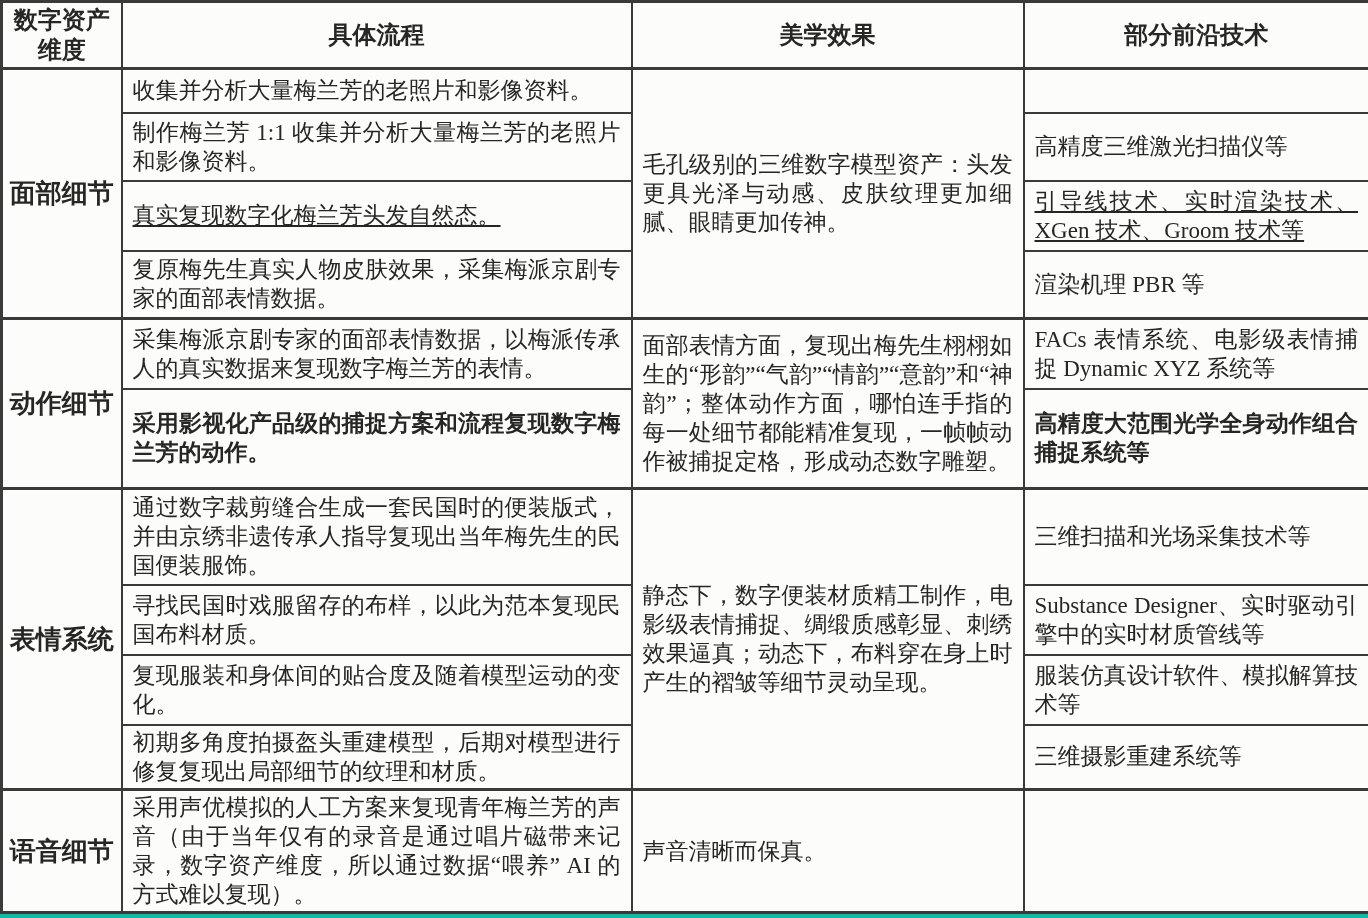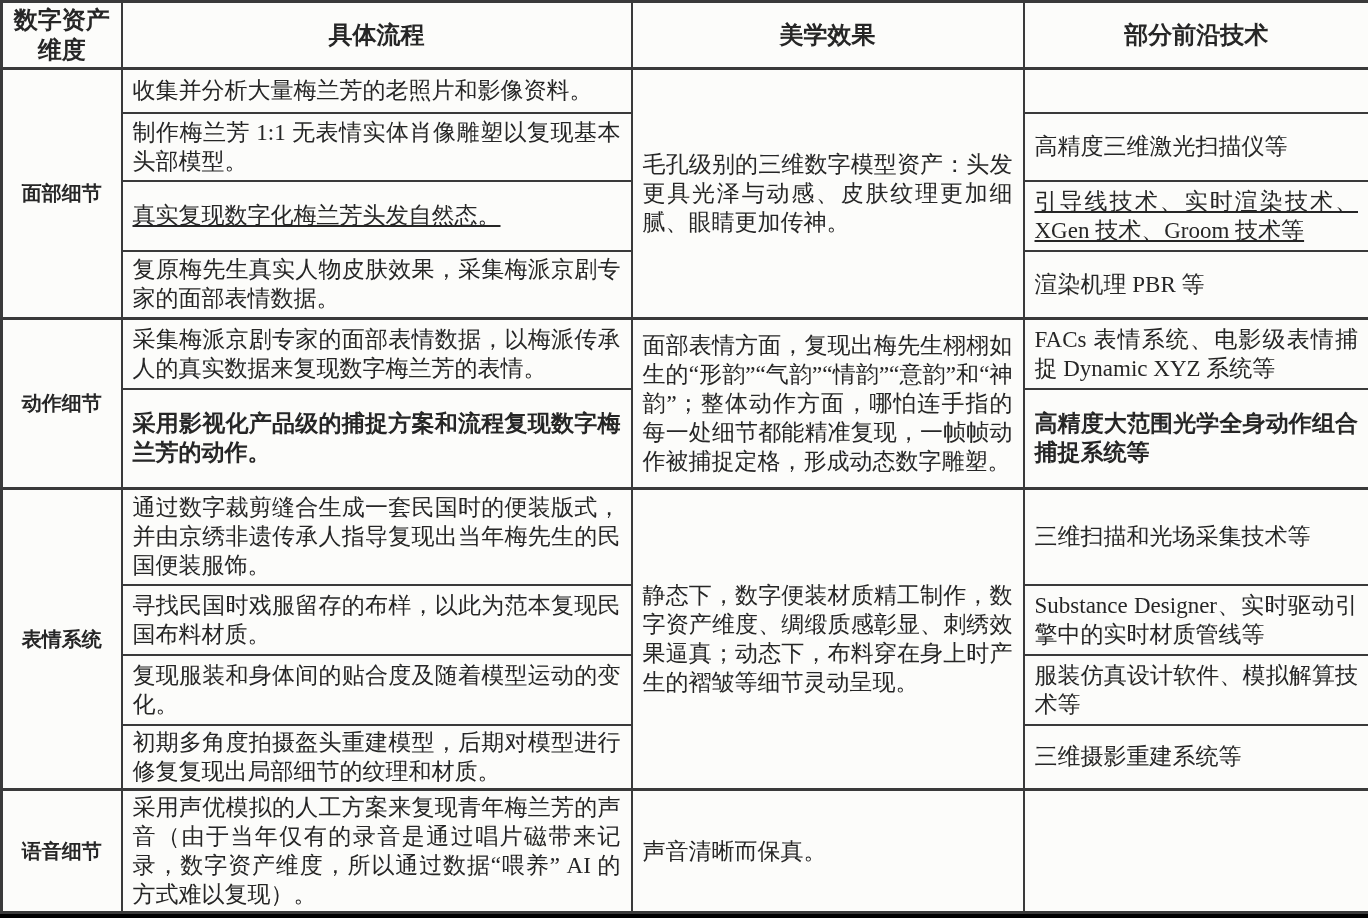--- a/index.html
+++ b/index.html
@@ -3,21 +3,21 @@
 <meta charset="utf-8">
 <style>
   html, body {
     margin: 0;
     padding: 0;
     background: #f7f6f3;
   }
   .page {
     width: 1368px;
     height: 918px;
-    background: #000000;
+    background: #14b8a6;
     overflow: hidden;
     box-sizing: border-box;
   }
   table.scan-table {
     width: 1368px;
     table-layout: fixed;
     border-collapse: collapse;
     border: 3px solid #3a3a3a;
     background: #fcfcfa;
     color: #262626;
@@ -38,21 +38,21 @@
     font-weight: bold;
     font-size: 24px;
     line-height: 30px;
     text-align: center;
     padding: 2px 6px;
     border-bottom: 3px solid #3a3a3a;
   }
   td.dim {
     font-family: "Liberation Sans", "DejaVu Sans", sans-serif;
     font-weight: bold;
-    font-size: 20px;
+    font-size: 26px;
     text-align: center;
     padding: 2px 4px;
   }
   td.proc, td.aes, td.tech {
     font-family: "Liberation Serif", "DejaVu Serif", serif;
     font-size: 23px;
     line-height: 29px;
     text-align: justify;
     padding: 2px 10px;
     margin-top: 24px;
@@ -80,21 +80,21 @@
     </thead>
     <tbody>
 
       <tr class="gstart" style="height:44px;">
         <td class="dim" rowspan="4">面部细节</td>
         <td class="proc">收集并分析大量梅兰芳的老照片和影像资料。</td>
         <td class="aes" rowspan="4">毛孔级别的三维数字模型资产：头发更具光泽与动感、皮肤纹理更加细腻、眼睛更加传神。</td>
         <td class="tech"></td>
       </tr>
       <tr style="height:68px;">
-        <td class="proc">制作梅兰芳 1:1 无表情实体肖像雕塑以复现基本头部模型。</td>
+        <td class="proc">制作梅兰芳 1:1 收集并分析大量梅兰芳的老照片和影像资料。</td>
         <td class="tech">高精度三维激光扫描仪等</td>
       </tr>
       <tr style="height:70px;text-decoration:underline;">
         <td class="proc">真实复现数字化梅兰芳头发自然态。</td>
         <td class="tech">引导线技术、实时渲染技术、XGen 技术、Groom 技术等</td>
       </tr>
       <tr style="height:68px;">
         <td class="proc">复原梅先生真实人物皮肤效果，采集梅派京剧专家的面部表情数据。</td>
         <td class="tech">渲染机理 PBR 等</td>
       </tr>
@@ -106,21 +106,21 @@
         <td class="tech">FACs 表情系统、电影级表情捕捉 Dynamic XYZ 系统等</td>
       </tr>
       <tr style="height:100px;font-weight:bold;">
         <td class="proc">采用影视化产品级的捕捉方案和流程复现数字梅兰芳的动作。</td>
         <td class="tech">高精度大范围光学全身动作组合捕捉系统等</td>
       </tr>
 
       <tr class="gstart" style="height:96px;">
         <td class="dim" rowspan="4">表情系统</td>
         <td class="proc">通过数字裁剪缝合生成一套民国时的便装版式，并由京绣非遗传承人指导复现出当年梅先生的民国便装服饰。</td>
-        <td class="aes" rowspan="4">静态下，数字便装材质精工制作，数字资产维度、绸缎质感彰显、刺绣效果逼真；动态下，布料穿在身上时产生的褶皱等细节灵动呈现。</td>
+        <td class="aes" rowspan="4">静态下，数字便装材质精工制作，电影级表情捕捉、绸缎质感彰显、刺绣效果逼真；动态下，布料穿在身上时产生的褶皱等细节灵动呈现。</td>
         <td class="tech">三维扫描和光场采集技术等</td>
       </tr>
       <tr style="height:70px;">
         <td class="proc">寻找民国时戏服留存的布样，以此为范本复现民国布料材质。</td>
         <td class="tech">Substance Designer、实时驱动引擎中的实时材质管线等</td>
       </tr>
       <tr style="height:70px;">
         <td class="proc">复现服装和身体间的贴合度及随着模型运动的变化。</td>
         <td class="tech">服装仿真设计软件、模拟解算技术等</td>
       </tr>

